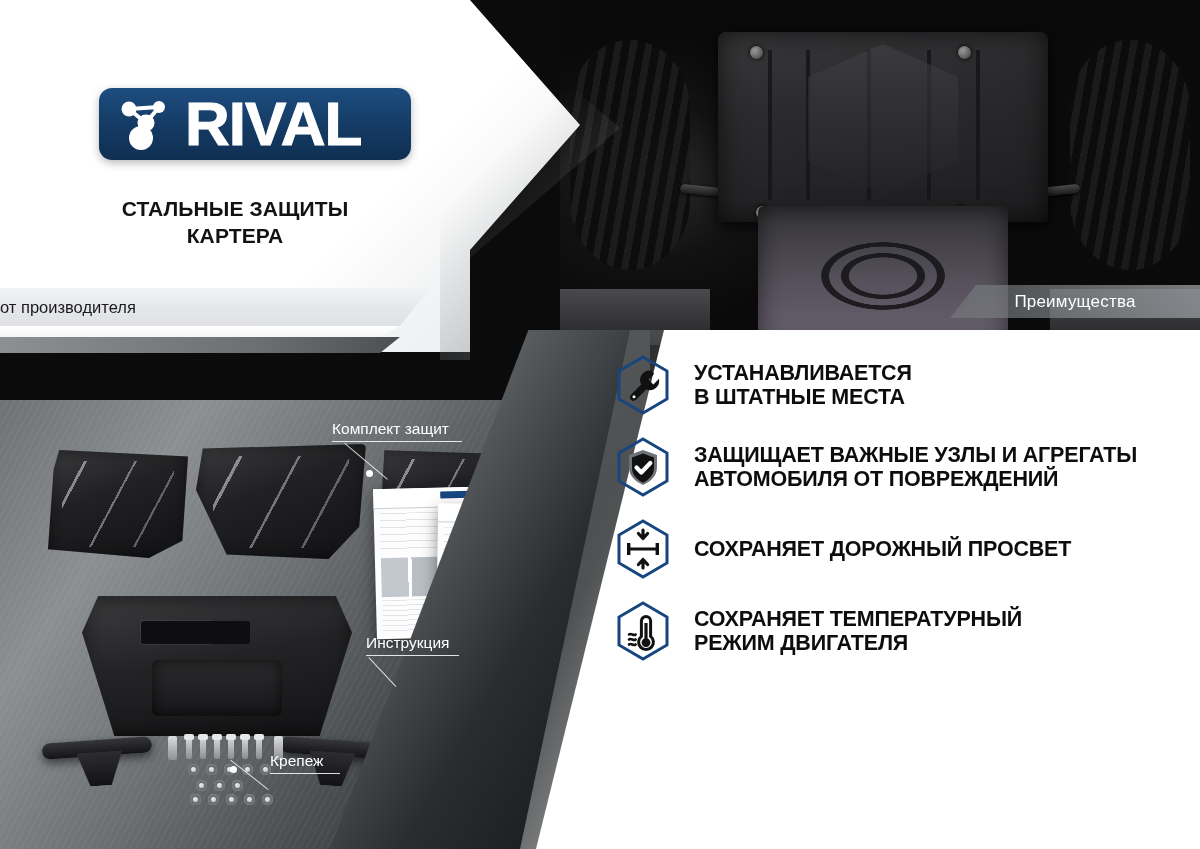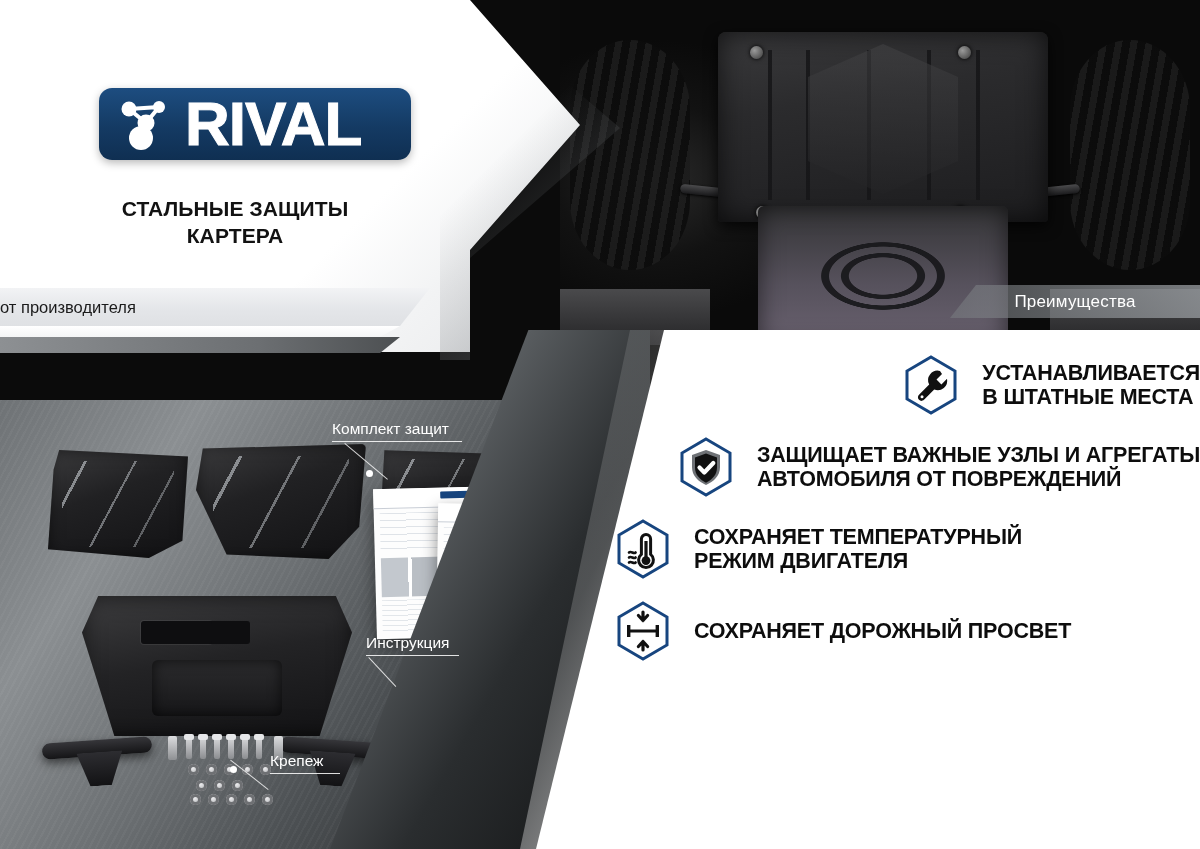--- a/index.html
+++ b/index.html
@@ -165,22 +165,22 @@
     opacity:.55;
   }
   .benefits { position:absolute; left:612px; top:352px; width:588px; }
   .benefit { display:flex; align-items:center; gap:20px; margin-bottom:20px; }
   .hexicon { width:62px; height:62px; flex:0 0 62px; position:relative; }
   .hexicon svg { display:block; width:62px; height:62px; }
   .benefit-text {
     font-weight:bold; font-size:21.5px; line-height:1.14; color:#0d0d0d;
     letter-spacing:-.2px; white-space:pre-line;
   }
-  .benefit.b1 { margin-top:2px;justify-content:flex-end; }
-  .benefit.b2 { margin-top:14px;justify-content:flex-end; }
+  .benefit.b1 { margin-top:2px; }
+  .benefit.b2 { margin-top:14px; }
   .benefit.b3 { margin-top:14px; }
   .benefit.b4 { margin-top:14px; }
   .benefit.b5 { margin-top:16px; }
 
   
   .tab-advantages {
     position:absolute; right:0; top:285px; width:250px; height:33px;
     background:linear-gradient(90deg, rgba(120,124,128,.55), rgba(150,154,158,.78));
     clip-path:polygon(26px 0, 250px 0, 250px 33px, 0 33px);
     display:flex; align-items:center; justify-content:center;
@@ -346,48 +346,48 @@
           <polygon points="31,3 55,17 55,45 31,59 7,45 7,17" fill="none" stroke="#17457f" stroke-width="3"></polygon>
           <path d="M31 14 45 19v12c0 9-6.4 14.6-14 18-7.6-3.4-14-9-14-18V19z" fill="#6f7276"></path>
           <path d="M31 17.5 42 21.5v10c0 7.6-5.2 12.3-11 15.2-5.8-2.9-11-7.6-11-15.2v-10z" fill="#111"></path>
           <path d="M24.5 31.5l4.8 5 9-9.5" fill="none" stroke="#fff" stroke-width="4.2" stroke-linecap="round" stroke-linejoin="round"></path>
         </svg>
       </span>
       <span class="benefit-text">ЗАЩИЩАЕТ ВАЖНЫЕ УЗЛЫ И АГРЕГАТЫ
 АВТОМОБИЛЯ ОТ ПОВРЕЖДЕНИЙ</span>
     </div>
 
+    <div class="benefit b3">
+      <span class="hexicon">
+        <svg viewBox="0 0 62 62">
+          <polygon points="31,3 55,17 55,45 31,59 7,45 7,17" fill="none" stroke="#17457f" stroke-width="3"></polygon>
+          <rect x="17" y="29.5" width="28" height="3" fill="#111"></rect>
+          <rect x="15" y="25" width="3.4" height="12" fill="#111"></rect>
+          <rect x="43.6" y="25" width="3.4" height="12" fill="#111"></rect>
+          <path d="M31 12v8.5M31 20.5l-4.6-5M31 20.5l4.6-5" stroke="#111" stroke-width="3.2" fill="none" stroke-linecap="round"></path>
+          <path d="M31 50v-8.5M31 41.5l-4.6 5M31 41.5l4.6 5" stroke="#111" stroke-width="3.2" fill="none" stroke-linecap="round"></path>
+        </svg>
+      </span>
+      <span class="benefit-text">СОХРАНЯЕТ ДОРОЖНЫЙ ПРОСВЕТ</span>
+    </div>
+
     <div class="benefit b4">
       <span class="hexicon">
         <svg viewBox="0 0 62 62">
           <polygon points="31,3 55,17 55,45 31,59 7,45 7,17" fill="none" stroke="#17457f" stroke-width="3"></polygon>
           <path d="M34 16.5a4.6 4.6 0 0 1 4.6 4.6v15.2a7.4 7.4 0 1 1-9.2 0V21.1A4.6 4.6 0 0 1 34 16.5z" fill="none" stroke="#111" stroke-width="3"></path>
           <rect x="32.4" y="23" width="3.2" height="18" fill="#111"></rect>
           <circle cx="34" cy="42.6" r="4.4" fill="#111"></circle>
           <path d="M17 34.5c2.2-2 4.4 2 6.6 0M17 39.5c2.2-2 4.4 2 6.6 0M17 44.5c2.2-2 4.4 2 6.6 0" stroke="#111" stroke-width="2.6" fill="none" stroke-linecap="round"></path>
         </svg>
       </span>
       <span class="benefit-text">СОХРАНЯЕТ ТЕМПЕРАТУРНЫЙ
 РЕЖИМ ДВИГАТЕЛЯ</span>
     </div>
 
-    <div class="benefit b3">
-      <span class="hexicon">
-        <svg viewBox="0 0 62 62">
-          <polygon points="31,3 55,17 55,45 31,59 7,45 7,17" fill="none" stroke="#17457f" stroke-width="3"></polygon>
-          <rect x="17" y="29.5" width="28" height="3" fill="#111"></rect>
-          <rect x="15" y="25" width="3.4" height="12" fill="#111"></rect>
-          <rect x="43.6" y="25" width="3.4" height="12" fill="#111"></rect>
-          <path d="M31 12v8.5M31 20.5l-4.6-5M31 20.5l4.6-5" stroke="#111" stroke-width="3.2" fill="none" stroke-linecap="round"></path>
-          <path d="M31 50v-8.5M31 41.5l-4.6 5M31 41.5l4.6 5" stroke="#111" stroke-width="3.2" fill="none" stroke-linecap="round"></path>
-        </svg>
-      </span>
-      <span class="benefit-text">СОХРАНЯЕТ ДОРОЖНЫЙ ПРОСВЕТ</span>
-    </div>
-
   </div>
 
   <div class="panel-header"></div>
   <div class="panel-header-shadow"></div>
 
   <div class="logo">
     <span class="logo-mark">
       <svg viewBox="0 0 62 56">
         <circle cx="14" cy="13" r="7.5" fill="#fff"></circle>
         <circle cx="44" cy="11" r="6" fill="#fff"></circle>

